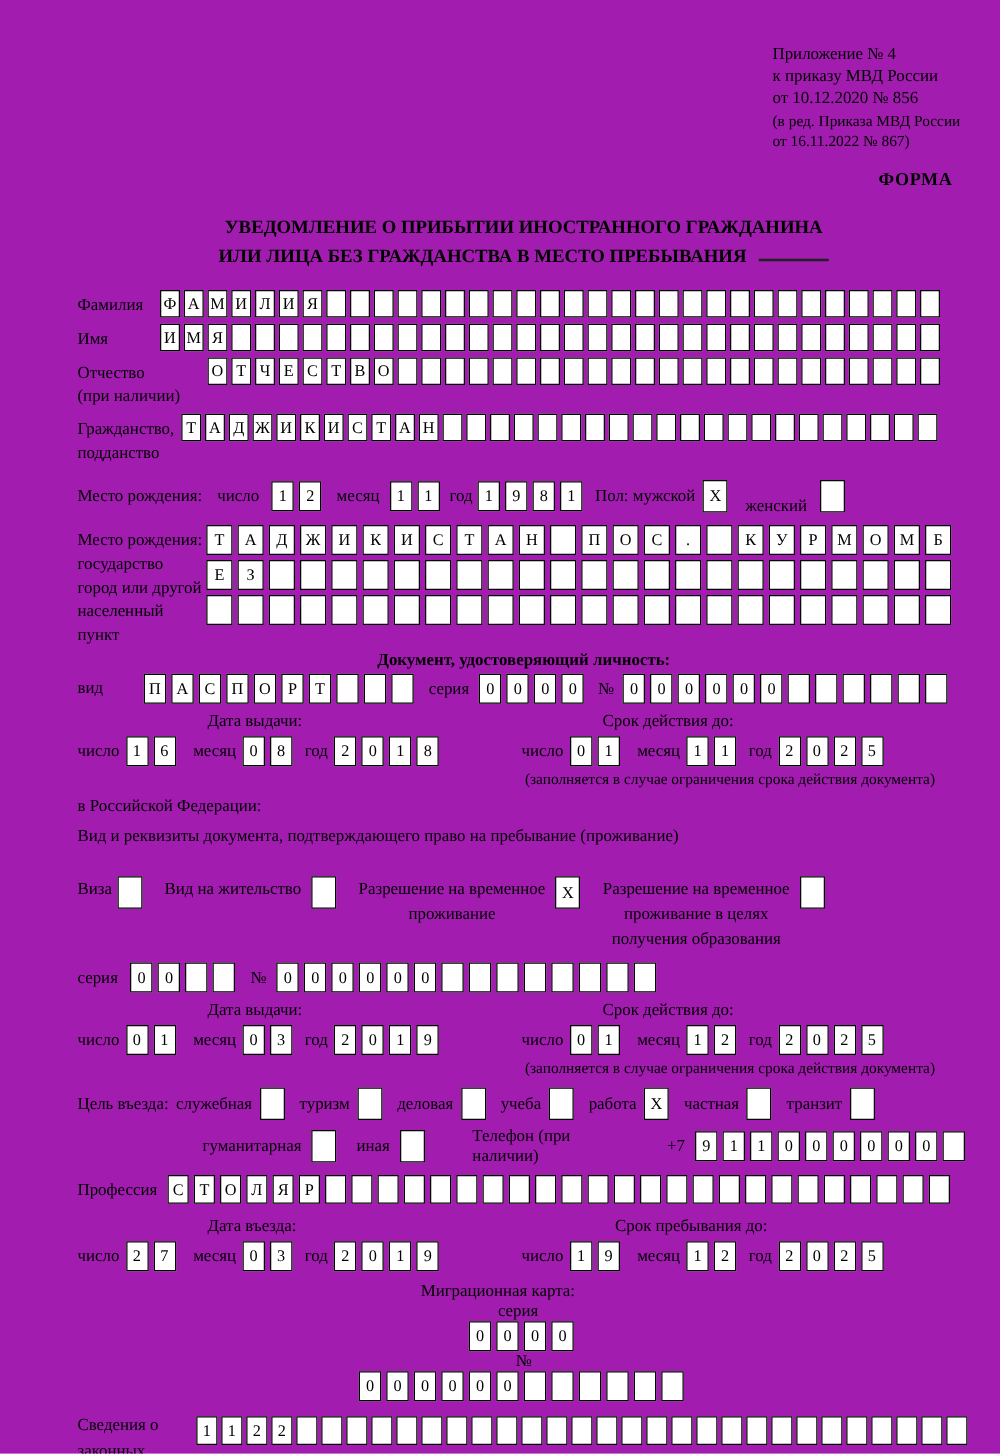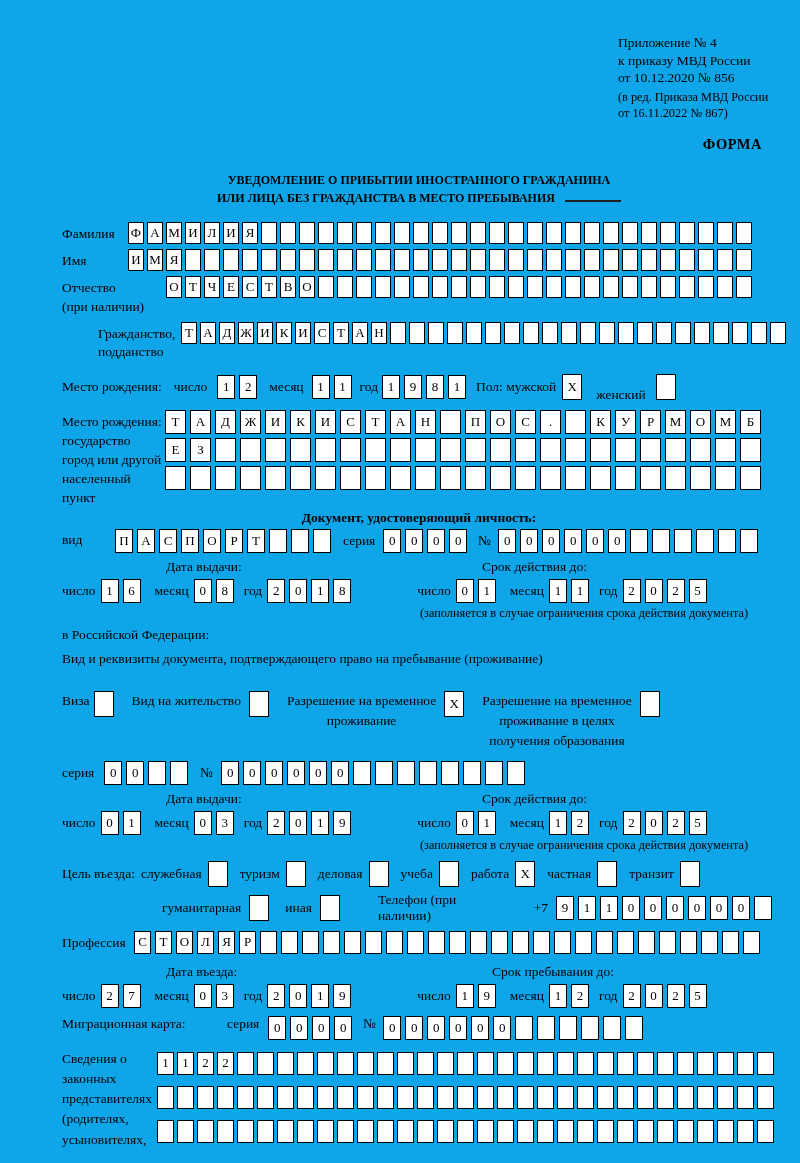--- a/index.html
+++ b/index.html
@@ -1,39 +1,39 @@
 <!DOCTYPE html>
 <html><head>
 <meta charset="utf-8">
 <style>
   html,body{margin:0;padding:0;background:#fff;}
   .page{
     width:800px;height:1163px;box-sizing:border-box;
     padding:34px 24px 10px 62px;
     font-family:"Liberation Serif","DejaVu Serif",serif;
-    font-size:13.5px;color:#000;background:#0ea5e9;position:relative;overflow:hidden;
+    font-size:13.5px;color:#000;background:#a21caf;position:relative;overflow:hidden;
   }
   .annex{margin-left:556px;line-height:1.3;}
   .annex div{white-space:nowrap;}
   .annex-note{font-size:12.3px;margin-top:3px;line-height:1.3;}
   .forma{font-weight:bold;text-align:right;padding-right:14px;margin-top:14px;font-size:14.5px;letter-spacing:.5px;}
-  .title{font-weight:bold;text-align:center;font-size:12px;line-height:1.55;margin-top:18px;}
+  .title{font-weight:bold;text-align:center;font-size:15px;line-height:1.55;margin-top:18px;}
   .blank{display:inline-block;width:56px;border-bottom:2px solid #222;height:.9em;margin-left:10px;}
   .sec1{font-weight:bold;font-size:14.3px;margin-top:22px;white-space:nowrap;}
   .row{display:flex;align-items:flex-start;margin-top:5px;}
   .lbl{flex:0 0 auto;padding-top:3px;line-height:1.4;}
   .cells{display:flex;flex-wrap:nowrap;}
   .cell{box-sizing:border-box;flex:0 0 auto;width:16px;height:22px;border:1.5px solid #000;margin-right:3px;
         display:flex;align-items:center;justify-content:center;font-size:13px;background:#fff;}
   .cells.md .cell{width:18px;height:24px;margin-right:4px;}
   .cells.lg .cell{width:20px;height:26px;margin-right:4px;}
   .cells.wide .cell{width:21px;height:24px;margin-right:4px;}
   .cells.rep .cell{width:17px;height:23px;margin-right:3px;}
   .cells.prof .cell{width:17px;height:23px;margin-right:4px;}
-  .w66{width:66px;} .w83{width:83px;margin-left:36px;} .w104{width:104px;} .w103{width:103px;}
+  .w66{width:66px;} .w83{width:83px;} .w104{width:104px;} .w103{width:103px;}
   .stack{display:flex;flex-direction:column;}
   .stack .cells{margin-bottom:4px;}
   .center-bold{text-align:center;font-weight:bold;margin-top:6px;}
   .dates-header{position:relative;height:18px;margin-top:6px;}
   .dates-header .dh-left{position:absolute;left:104px;font-family:Liberation Serif, serif;}
   .dates-header .dh-right{position:absolute;left:420px;}
   .dates-row{display:flex;align-items:center;margin-top:2px;}
   .dates-row .dlbl{margin-right:5px;}
   .dgroup{display:flex;align-items:center;}
   .dgroup .dlbl{margin-left:10px;}
@@ -680,21 +680,21 @@
       <span class="dlbl" style="margin-left:6px;">год</span>
       <span class="cells md">
           <span class="cell">2</span>
           <span class="cell">0</span>
           <span class="cell">2</span>
           <span class="cell">5</span>
         </span>
     </div>
   </div>
 
-  <div class="row" style="margin-top:8px;align-items:flex-start;">
+  <div class="row" style="margin-top:8px;align-items:center;flex-direction:column;">
     <span style="width:165px;">Миграционная карта:</span>
     <span style="margin-right:9px;">серия</span>
     <span class="cells md">
         <span class="cell">0</span>
         <span class="cell">0</span>
         <span class="cell">0</span>
         <span class="cell">0</span>
       </span>
     <span style="margin:0 7px;">№</span>
     <span class="cells md">

